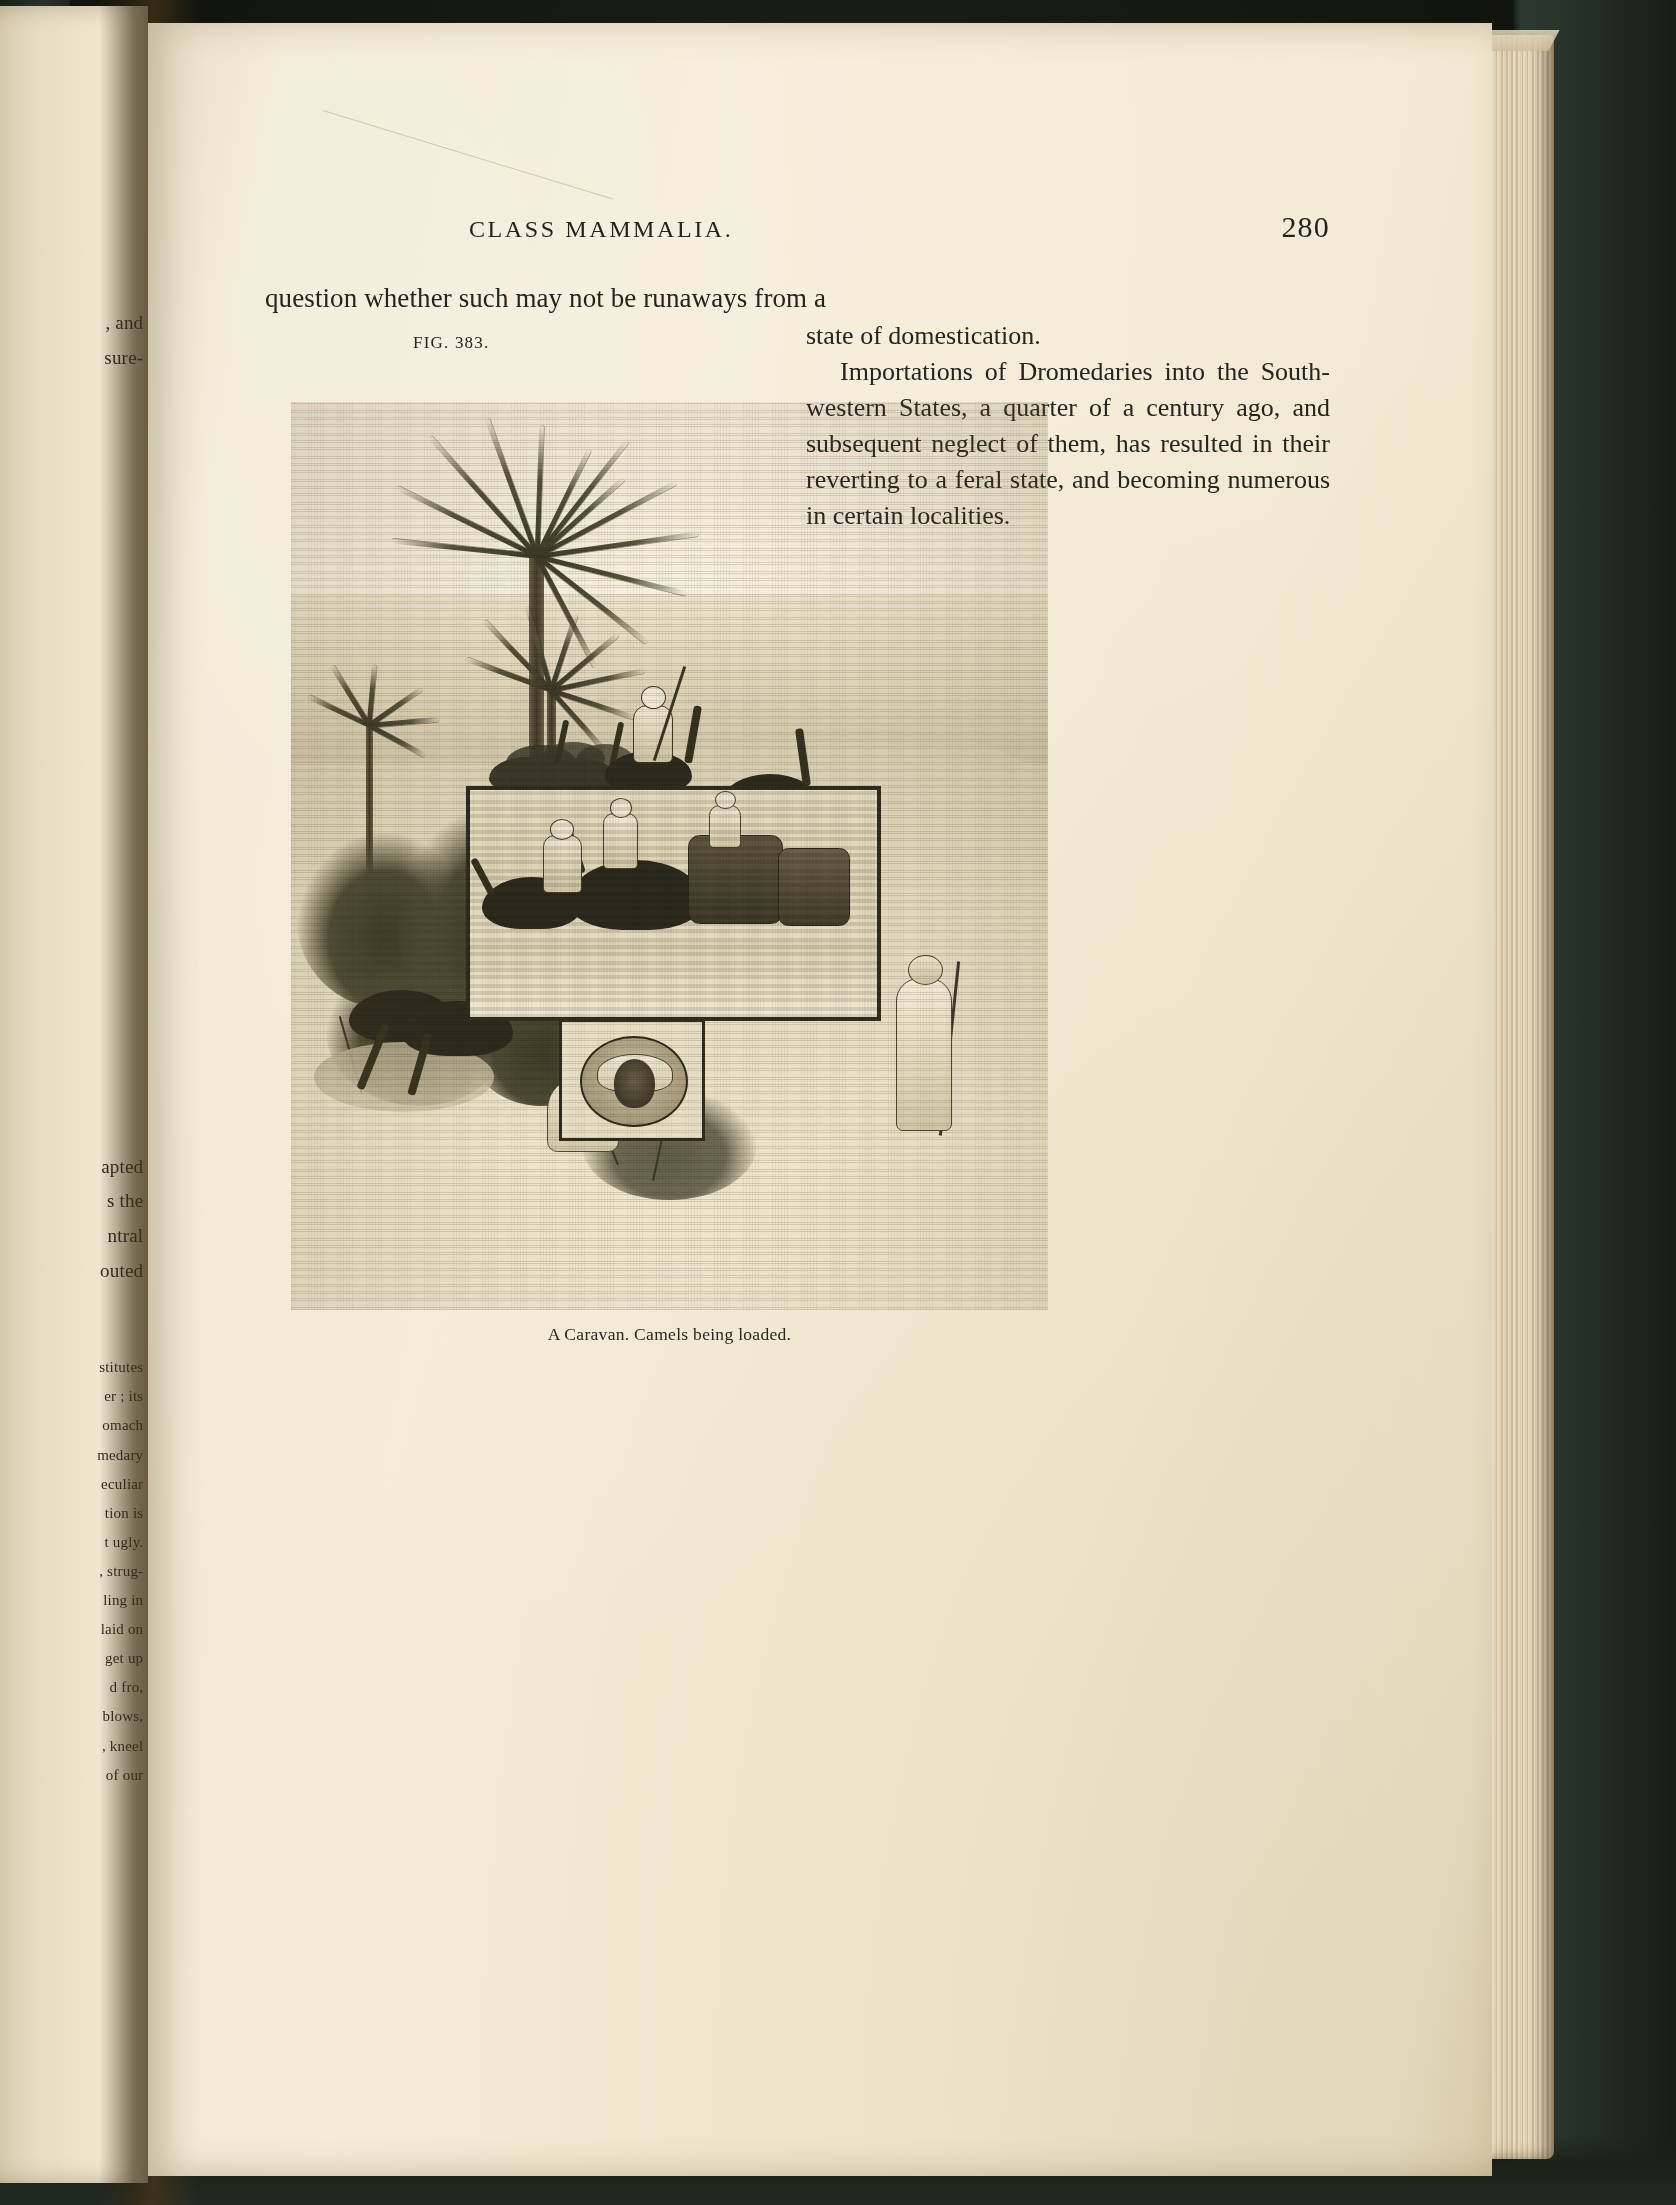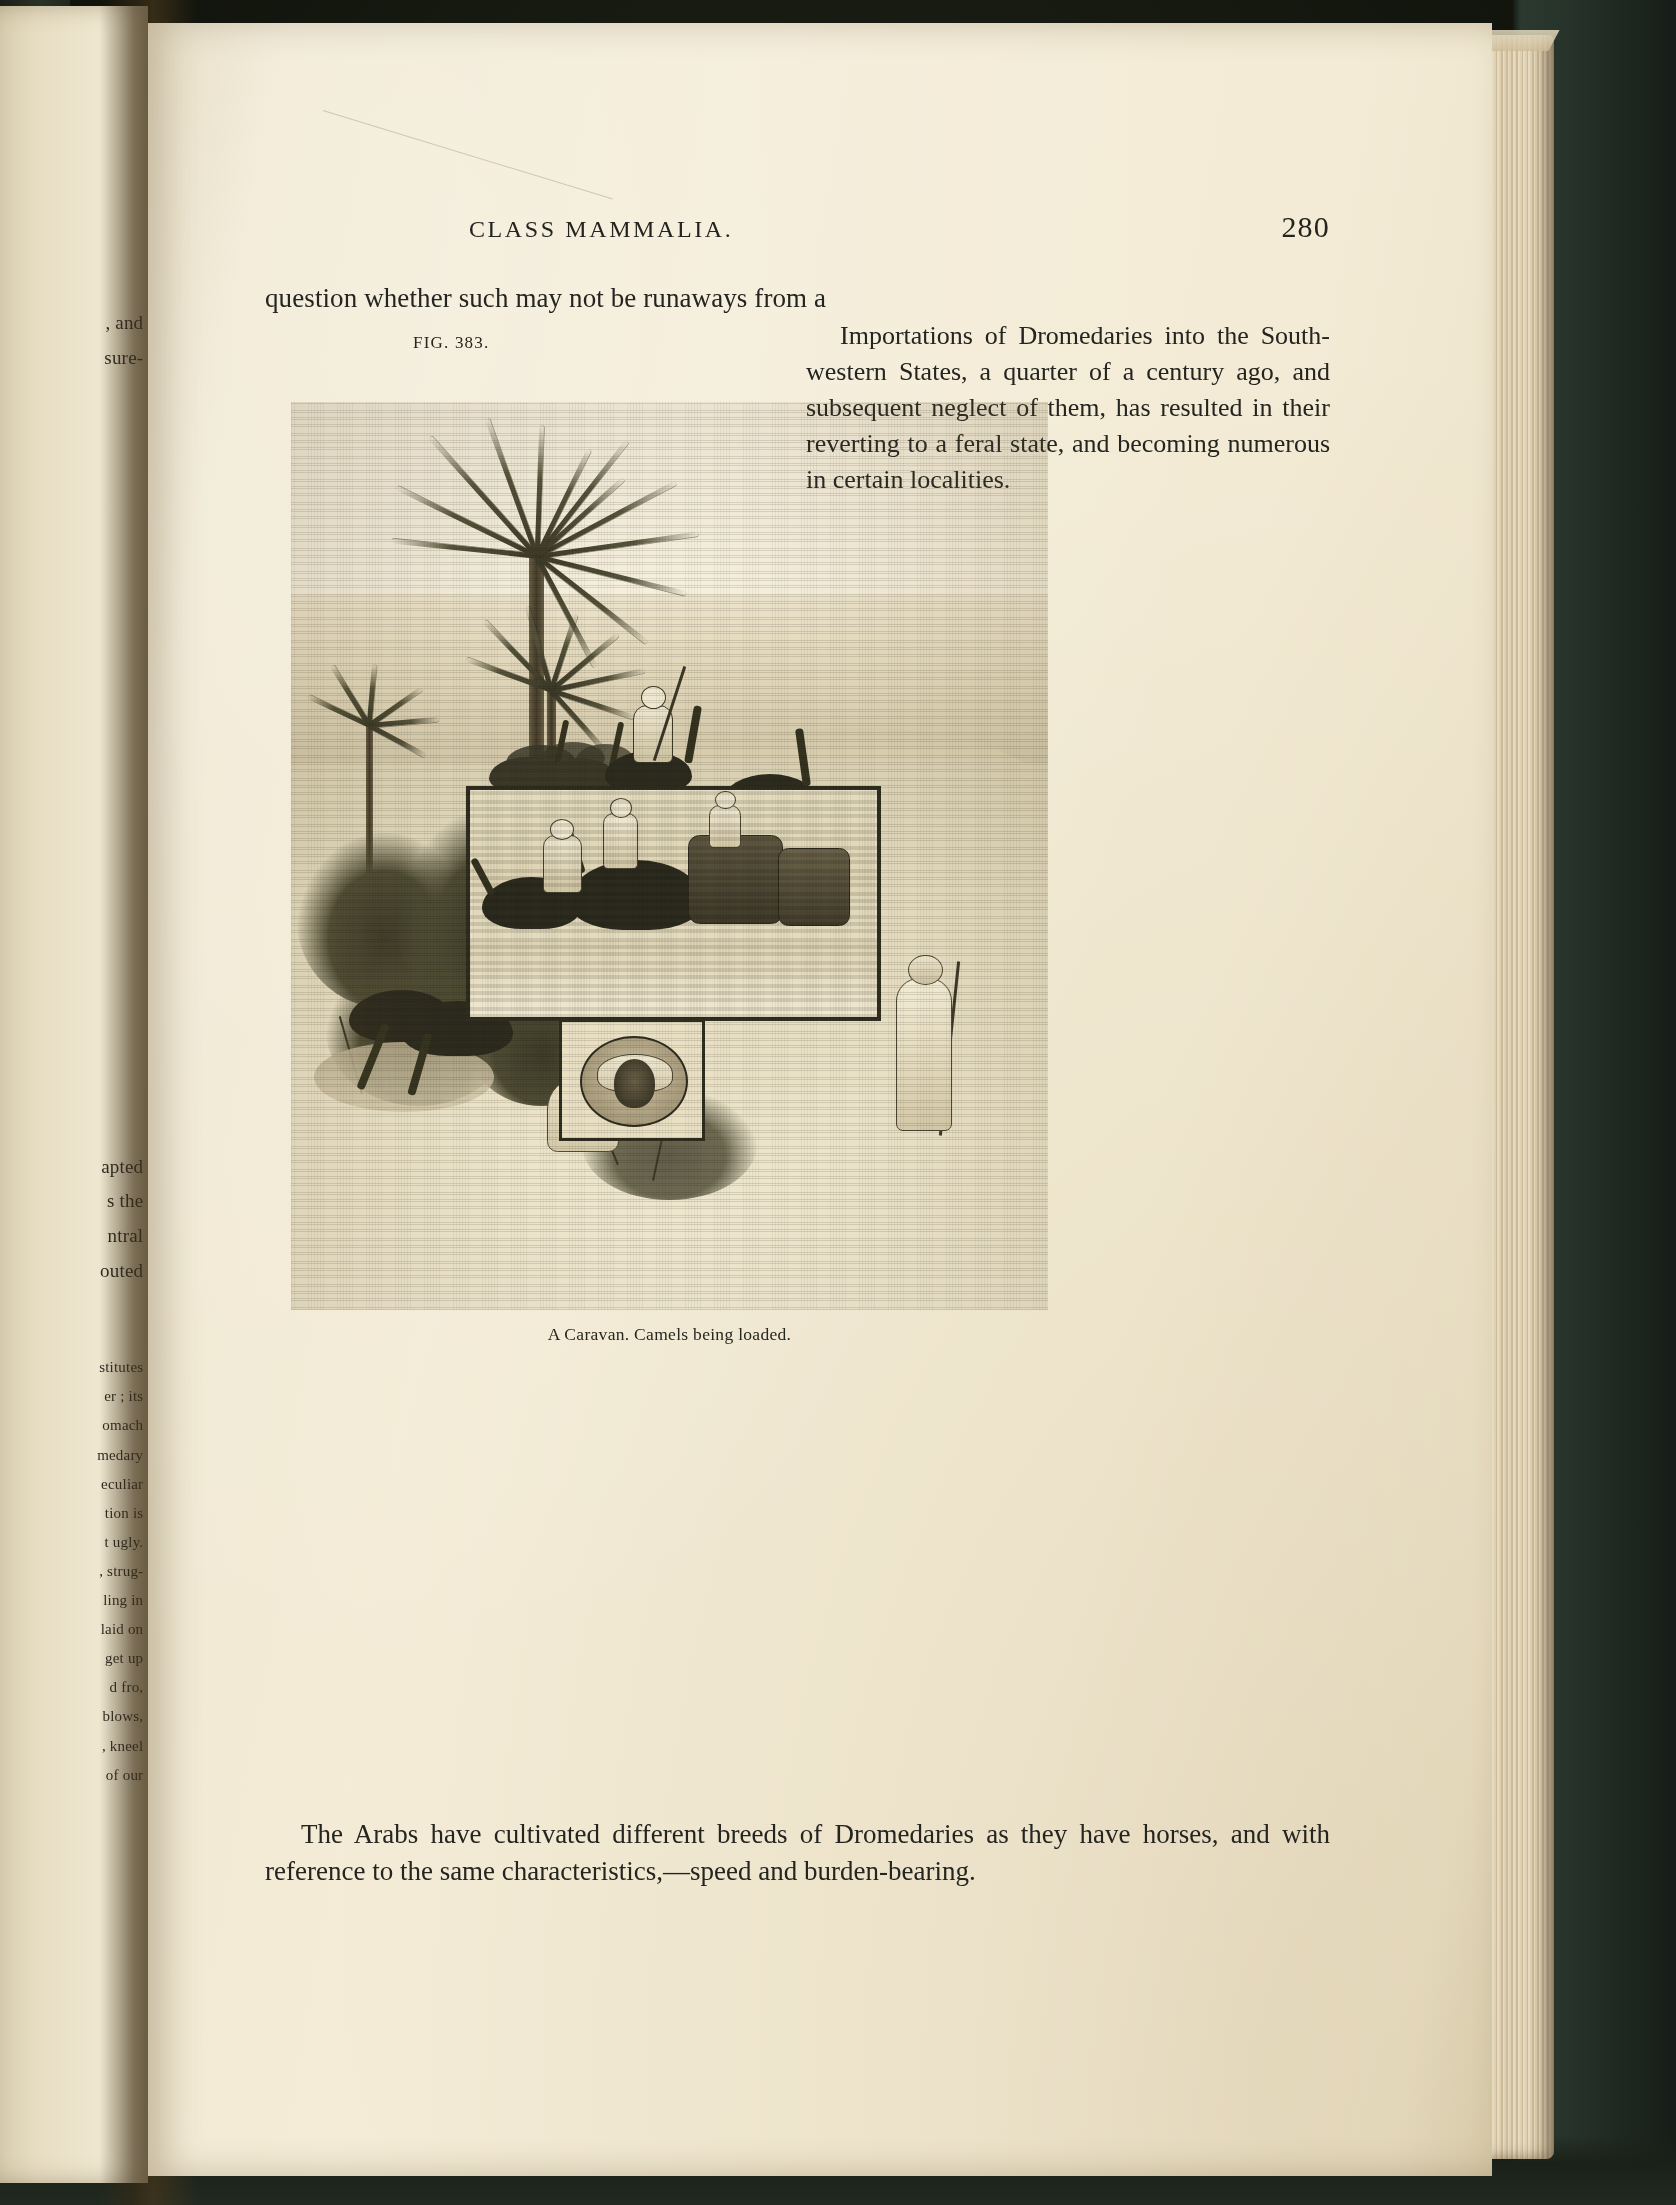--- a/index.html
+++ b/index.html
@@ -441,20 +441,21 @@
     <div class="running-head">
       <div class="running-title">CLASS MAMMALIA.</div>
       <div class="page-number">280</div>
     </div>
 
     <div class="first-line">question whether such may not be runaways from a</div>
 
     <div class="two-col">
       <div class="fig-label">Fig. 383.</div>
       <div class="right-col">
+        <p>state of domestication.</p>
         <p class="indent">Importations of Dromedaries into the South-western States, a quarter of a century ago, and subsequent neglect of them, has resulted in their reverting to a feral state, and becoming numerous in certain localities.</p>
       </div>
     </div>
   </div>
 
   <div class="figure">
     <div class="engraving">
 
       <div class="sky"></div>
       <div class="dune"></div>
@@ -589,18 +590,15 @@
         <div class="head"></div>
       </div>
 
       <div class="hatch"></div>
       <div class="vignette"></div>
     </div>
 
     <div class="caption">A Caravan.  Camels being loaded.</div>
   </div>
 
-  <div class="bottom-par">
-    <p>The Arabs have cultivated different breeds of Dromedaries as they have horses, and with reference to the same characteristics,—speed and burden-bearing.</p>
-  </div>
 
 </div>
 
 
 </body></html>

